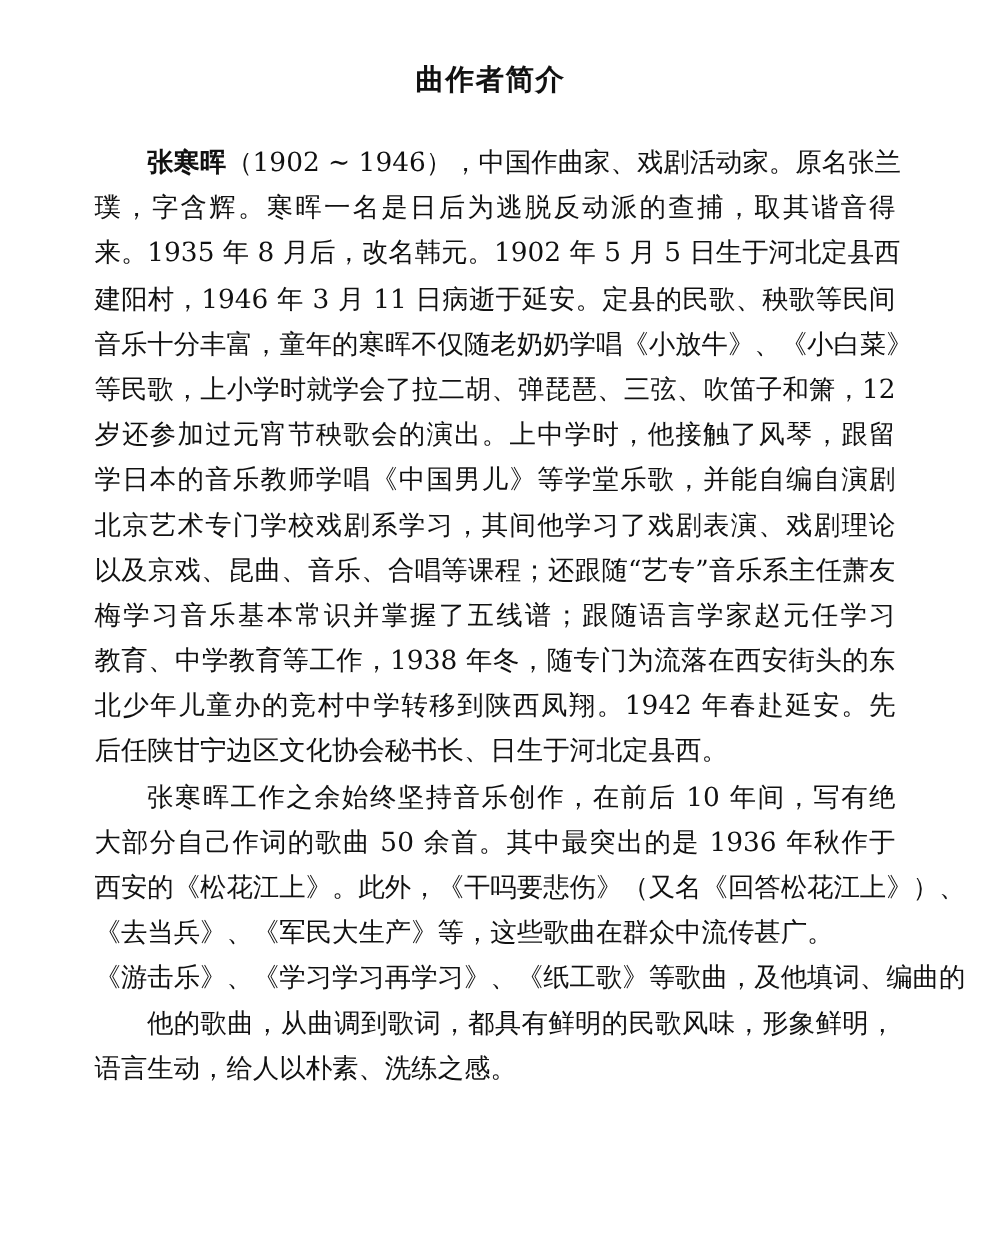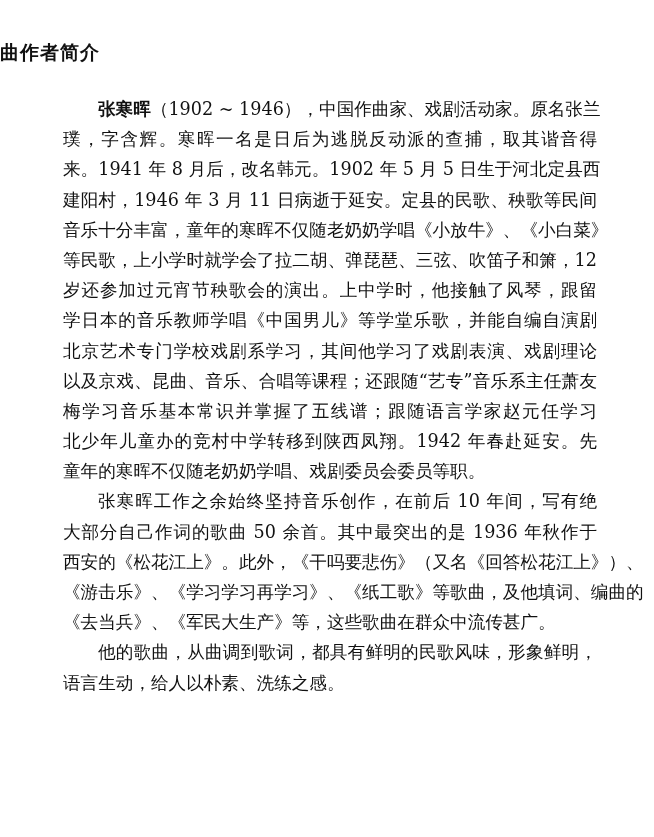--- a/index.html
+++ b/index.html
@@ -1,52 +1,53 @@
 <!DOCTYPE html>
 <html><head>
 <meta charset="utf-8">
 <style>
   html, body { margin: 0; padding: 0; background: #ffffff; }
   body { width: 654px; height: 837px; position: relative; overflow: hidden;
          font-family: "DejaVu Serif", "Liberation Serif", serif; color: #111; }
-  .title { position: absolute; top: 40px; left: 0; width: 654px; text-align: left;
+  .title { position: absolute; top: 40px; left: 0; width: 654px; text-align: center;
            font-family: "DejaVu Sans", "Liberation Sans", sans-serif; font-weight: bold;
            font-size: 19px; letter-spacing: 1px; }
   .page { position: absolute; left: 63px; top: 94px; width: 534px; }
   .line { height: 30.2px; line-height: 30.2px; font-size: 17.6px; white-space: nowrap;
           text-align: justify; text-align-last: justify; overflow: visible; }
   .line.last { text-align-last: left; }
   .indent { padding-left: 35px; }
   .bold { font-family: "DejaVu Sans", "Liberation Sans", sans-serif; font-weight: bold; margin-top: 36px; }
 </style>
 </head>
 <body>
 
 <div class="title">曲作者简介</div>
 
 <div class="page">
   <div>
     <div class="line indent"><span class="bold">张寒晖</span><span>（1902 ~ 1946），中国作曲家、戏剧活动家。原名张兰</span></div>
     <div class="line">璞，字含辉。寒晖一名是日后为逃脱反动派的查捕，取其谐音得</div>
-    <div class="line">来。1941 年 8 月后，改名韩元。1902 年 5 月 5 日生于河北定县西</div>
+    <div class="line">来。1935 年 8 月后，改名韩元。1902 年 5 月 5 日生于河北定县西</div>
     <div class="line">建阳村，1946 年 3 月 11 日病逝于延安。定县的民歌、秧歌等民间</div>
     <div class="line">音乐十分丰富，童年的寒晖不仅随老奶奶学唱《小放牛》、《小白菜》</div>
     <div class="line">等民歌，上小学时就学会了拉二胡、弹琵琶、三弦、吹笛子和箫，12</div>
     <div class="line">岁还参加过元宵节秧歌会的演出。上中学时，他接触了风琴，跟留</div>
     <div class="line">学日本的音乐教师学唱《中国男儿》等学堂乐歌，并能自编自演剧</div>
     <div class="line">北京艺术专门学校戏剧系学习，其间他学习了戏剧表演、戏剧理论</div>
     <div class="line">以及京戏、昆曲、音乐、合唱等课程；还跟随“艺专”音乐系主任萧友</div>
     <div class="line">梅学习音乐基本常识并掌握了五线谱；跟随语言学家赵元任学习</div>
+    <div class="line">教育、中学教育等工作，1938 年冬，随专门为流落在西安街头的东</div>
     <div class="line">北少年儿童办的竞村中学转移到陕西凤翔。1942 年春赴延安。先</div>
-    <div class="line last">童年的寒晖不仅随老奶奶学唱、戏剧委员会委员等职。</div>
+    <div class="line last">后任陕甘宁边区文化协会秘书长、日生于河北定县西。</div>
   </div>
   <div>
     <div class="line indent">张寒晖工作之余始终坚持音乐创作，在前后 10 年间，写有绝</div>
     <div class="line">大部分自己作词的歌曲 50 余首。其中最突出的是 1936 年秋作于</div>
     <div class="line">西安的《松花江上》。此外，《干吗要悲伤》（又名《回答松花江上》）、</div>
+    <div class="line last">《去当兵》、《军民大生产》等，这些歌曲在群众中流传甚广。</div>
     <div class="line">《游击乐》、《学习学习再学习》、《纸工歌》等歌曲，及他填词、编曲的</div>
-    <div class="line last">《去当兵》、《军民大生产》等，这些歌曲在群众中流传甚广。</div>
   </div>
   <div>
     <div class="line indent">他的歌曲，从曲调到歌词，都具有鲜明的民歌风味，形象鲜明，</div>
     <div class="line last">语言生动，给人以朴素、洗练之感。</div>
   </div>
 </div>
 
 </body></html>

